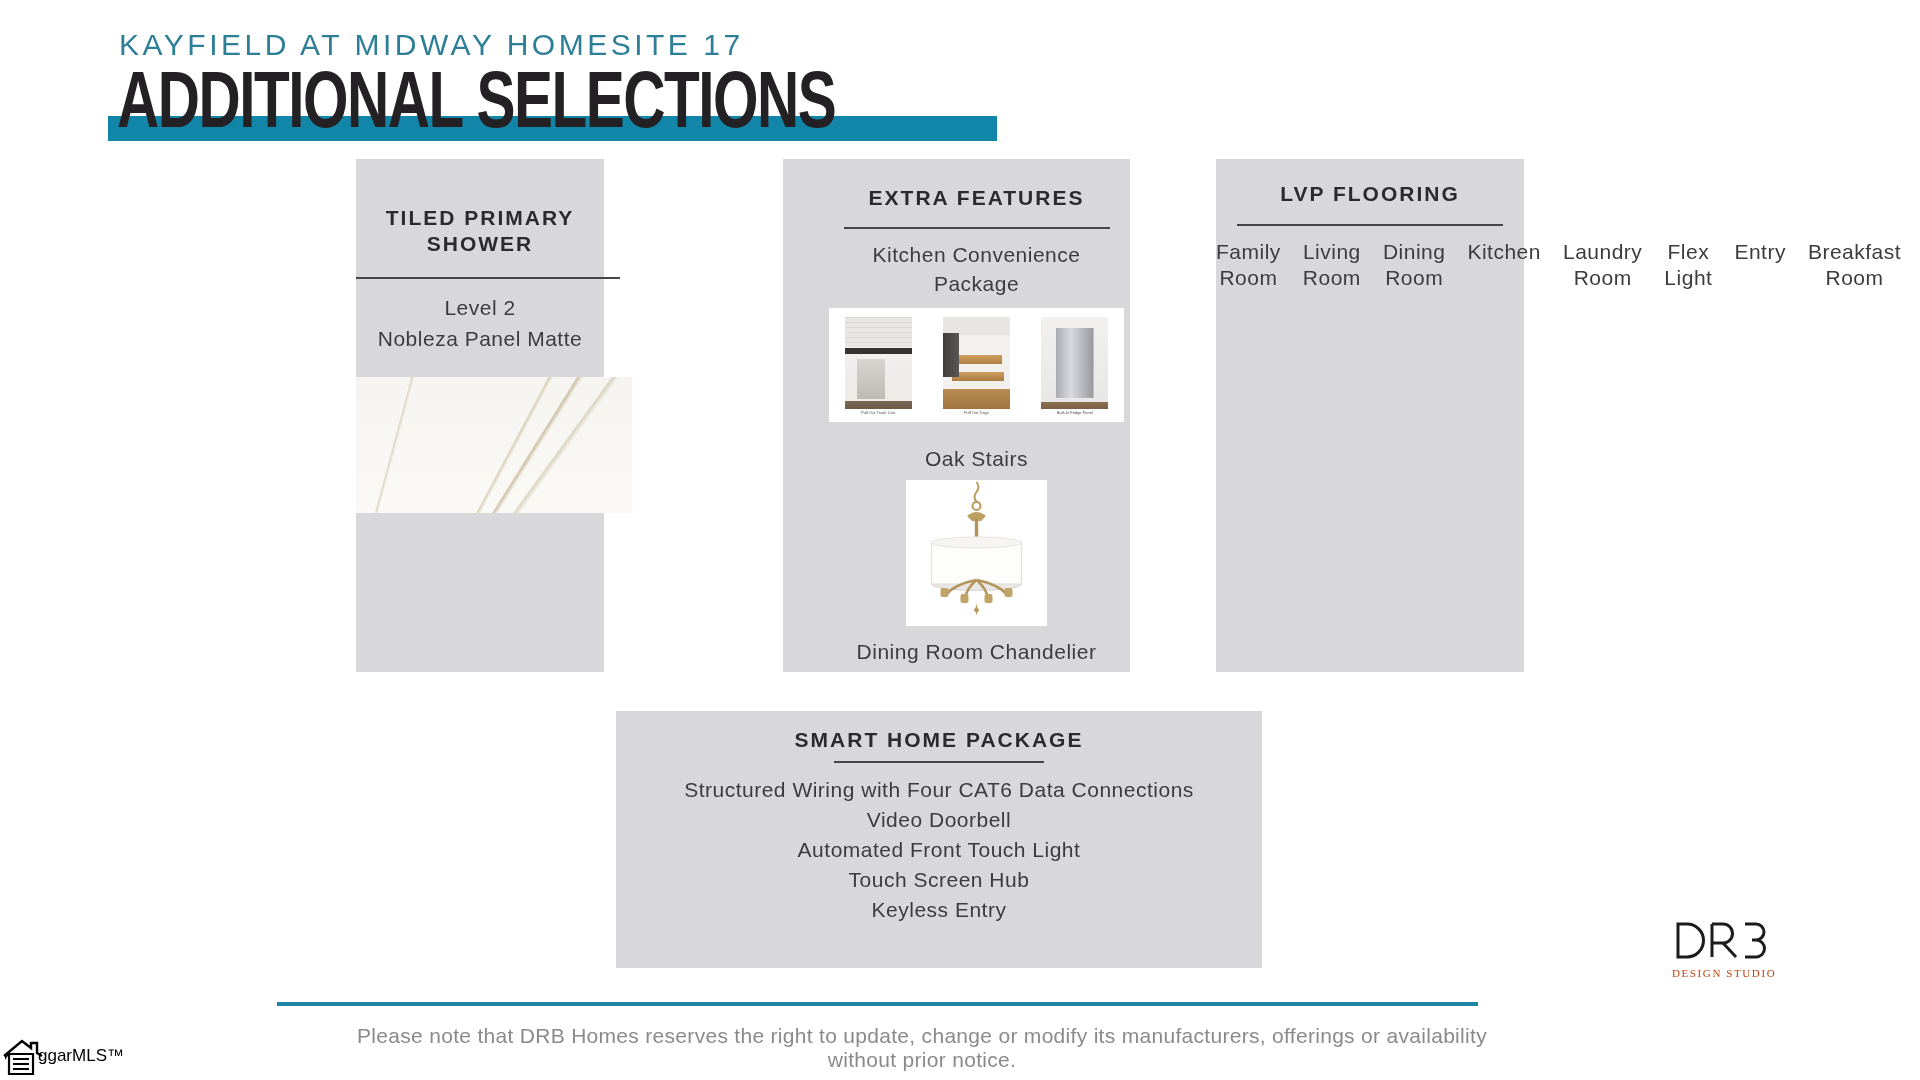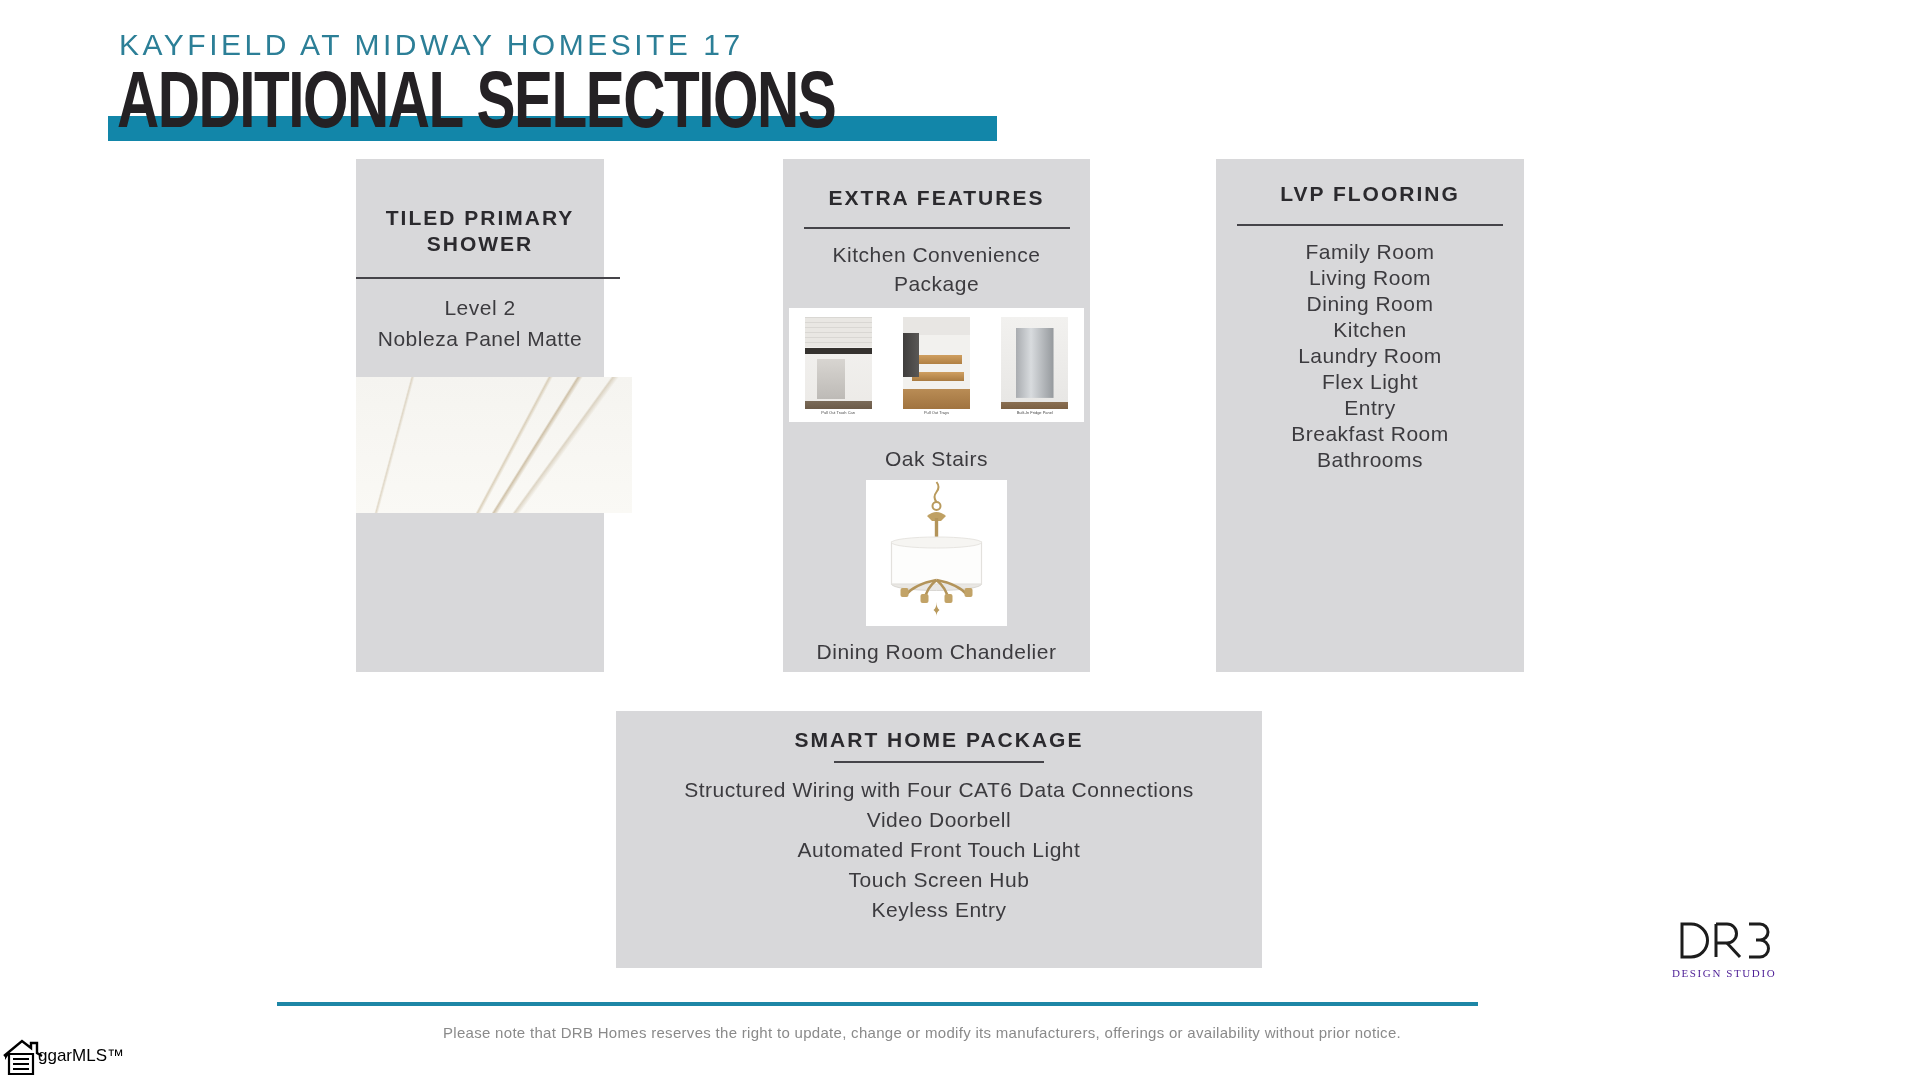--- a/index.html
+++ b/index.html
@@ -38,21 +38,21 @@
   .marble{
     width:276px;height:136px;margin:25px auto 0;
     background:
       linear-gradient(105deg,transparent 17.5%,rgba(178,156,116,0.35) 18%,transparent 18.8%),
       linear-gradient(118deg,transparent 55%,rgba(184,162,120,0.45) 55.6%,transparent 56.6%),
       linear-gradient(122deg,transparent 61%,rgba(174,150,108,0.55) 61.6%,transparent 62.9%),
       linear-gradient(126deg,transparent 68%,rgba(170,148,108,0.35) 68.6%,transparent 70.2%),
       linear-gradient(180deg,#f5f4f0,#faf9f5);
   }
   
-  #card-extra{left:783px;width:307px;}
+  #card-extra{left:783px;width:307px;padding-left:40px;}
   #card-extra .card-title{padding-top:26px;}
   #card-extra .rule{width:266px;margin-top:16px;}
   .package-name{margin-top:11px;width:250px;margin-left:auto;margin-right:auto;line-height:29px;}
   .photo-strip{
     width:295px;height:114px;margin:10px auto 0;background:#ffffff;
     display:flex;justify-content:space-around;align-items:flex-start;padding-top:9px;box-sizing:border-box;
   }
   .kphoto{width:67px;position:relative;}
   .kframe{width:67px;height:92px;}
   .kcap{display:block;font-size:4px;line-height:7px;color:#4a4a4a;letter-spacing:0;white-space:nowrap;overflow:hidden;}
@@ -72,36 +72,36 @@
       linear-gradient(#8a6f52,#7a5f42) left bottom/100% 8% no-repeat,
       linear-gradient(90deg,#a9acb0,#d8dbde 40%,#95999d) 50% 52%/56% 76% no-repeat,
       linear-gradient(#f2f1ef,#e7e6e4);}
   .oak{margin-top:24px;}
   .chandelier-box{width:141px;height:146px;margin:8px auto 0;background:#ffffff;}
   .dining{margin-top:13px;}
   
   #card-lvp{left:1216px;width:308px;}
   #card-lvp .card-title{padding-top:22px;}
   #card-lvp .rule{width:266px;margin-top:17px;}
-  .room-list{margin-top:13px;display:flex;flex-direction:column;}
+  .room-list{margin-top:13px;display:flex;flex-direction:row;gap:22px;}
   
   #card-smart{
     position:absolute;left:616px;top:711px;width:646px;height:257px;
     background:var(--card-bg);text-align:center;
   }
   #card-smart .card-title{padding-top:16px;}
   #card-smart .rule{width:210px;margin-top:8px;}
   .smart-list{margin-top:14px;display:flex;flex-direction:column;gap:4px;}
   
   .footer-line{position:absolute;left:277px;top:1002px;width:1201px;height:4px;background:#1d86a6;}
   .disclaimer{
     position:absolute;left:320px;top:1024px;width:1204px;text-align:center;
-    font-size:15px;letter-spacing:0.3px;color:var(--disclaimer-gray);
-  }
-  .drb-logo{position:absolute;left:1672px;top:920px;width:104px;text-align:right;color:#4c1d95;}
+    font-size:21px;letter-spacing:0.3px;color:var(--disclaimer-gray);
+  }
+  .drb-logo{position:absolute;left:1672px;top:920px;width:104px;text-align:left;color:#c2410c;}
   .drb-sub{font-family:"Liberation Serif",serif;font-size:11px;letter-spacing:1.6px;margin-top:1px;white-space:nowrap;}
   .mls-mark{position:absolute;left:2px;top:1038px;display:flex;align-items:center;color:#000;}
   .mls-text{font-size:17px;font-weight:500;margin-left:-6px;margin-bottom:2px;letter-spacing:0;}
 </style>
 </head>
 <body style="--accent-teal-bar: #1286a9; --accent-teal-text: #2c7f97; --card-bg: #d8d8da; --text-dark: #2e2d30; --disclaimer-gray: #8a8a8a;">
 
 <div class="community">KAYFIELD AT MIDWAY HOMESITE 17</div>
 <div class="teal-bar"></div>
 <div class="big-title">ADDITIONAL SELECTIONS</div>

